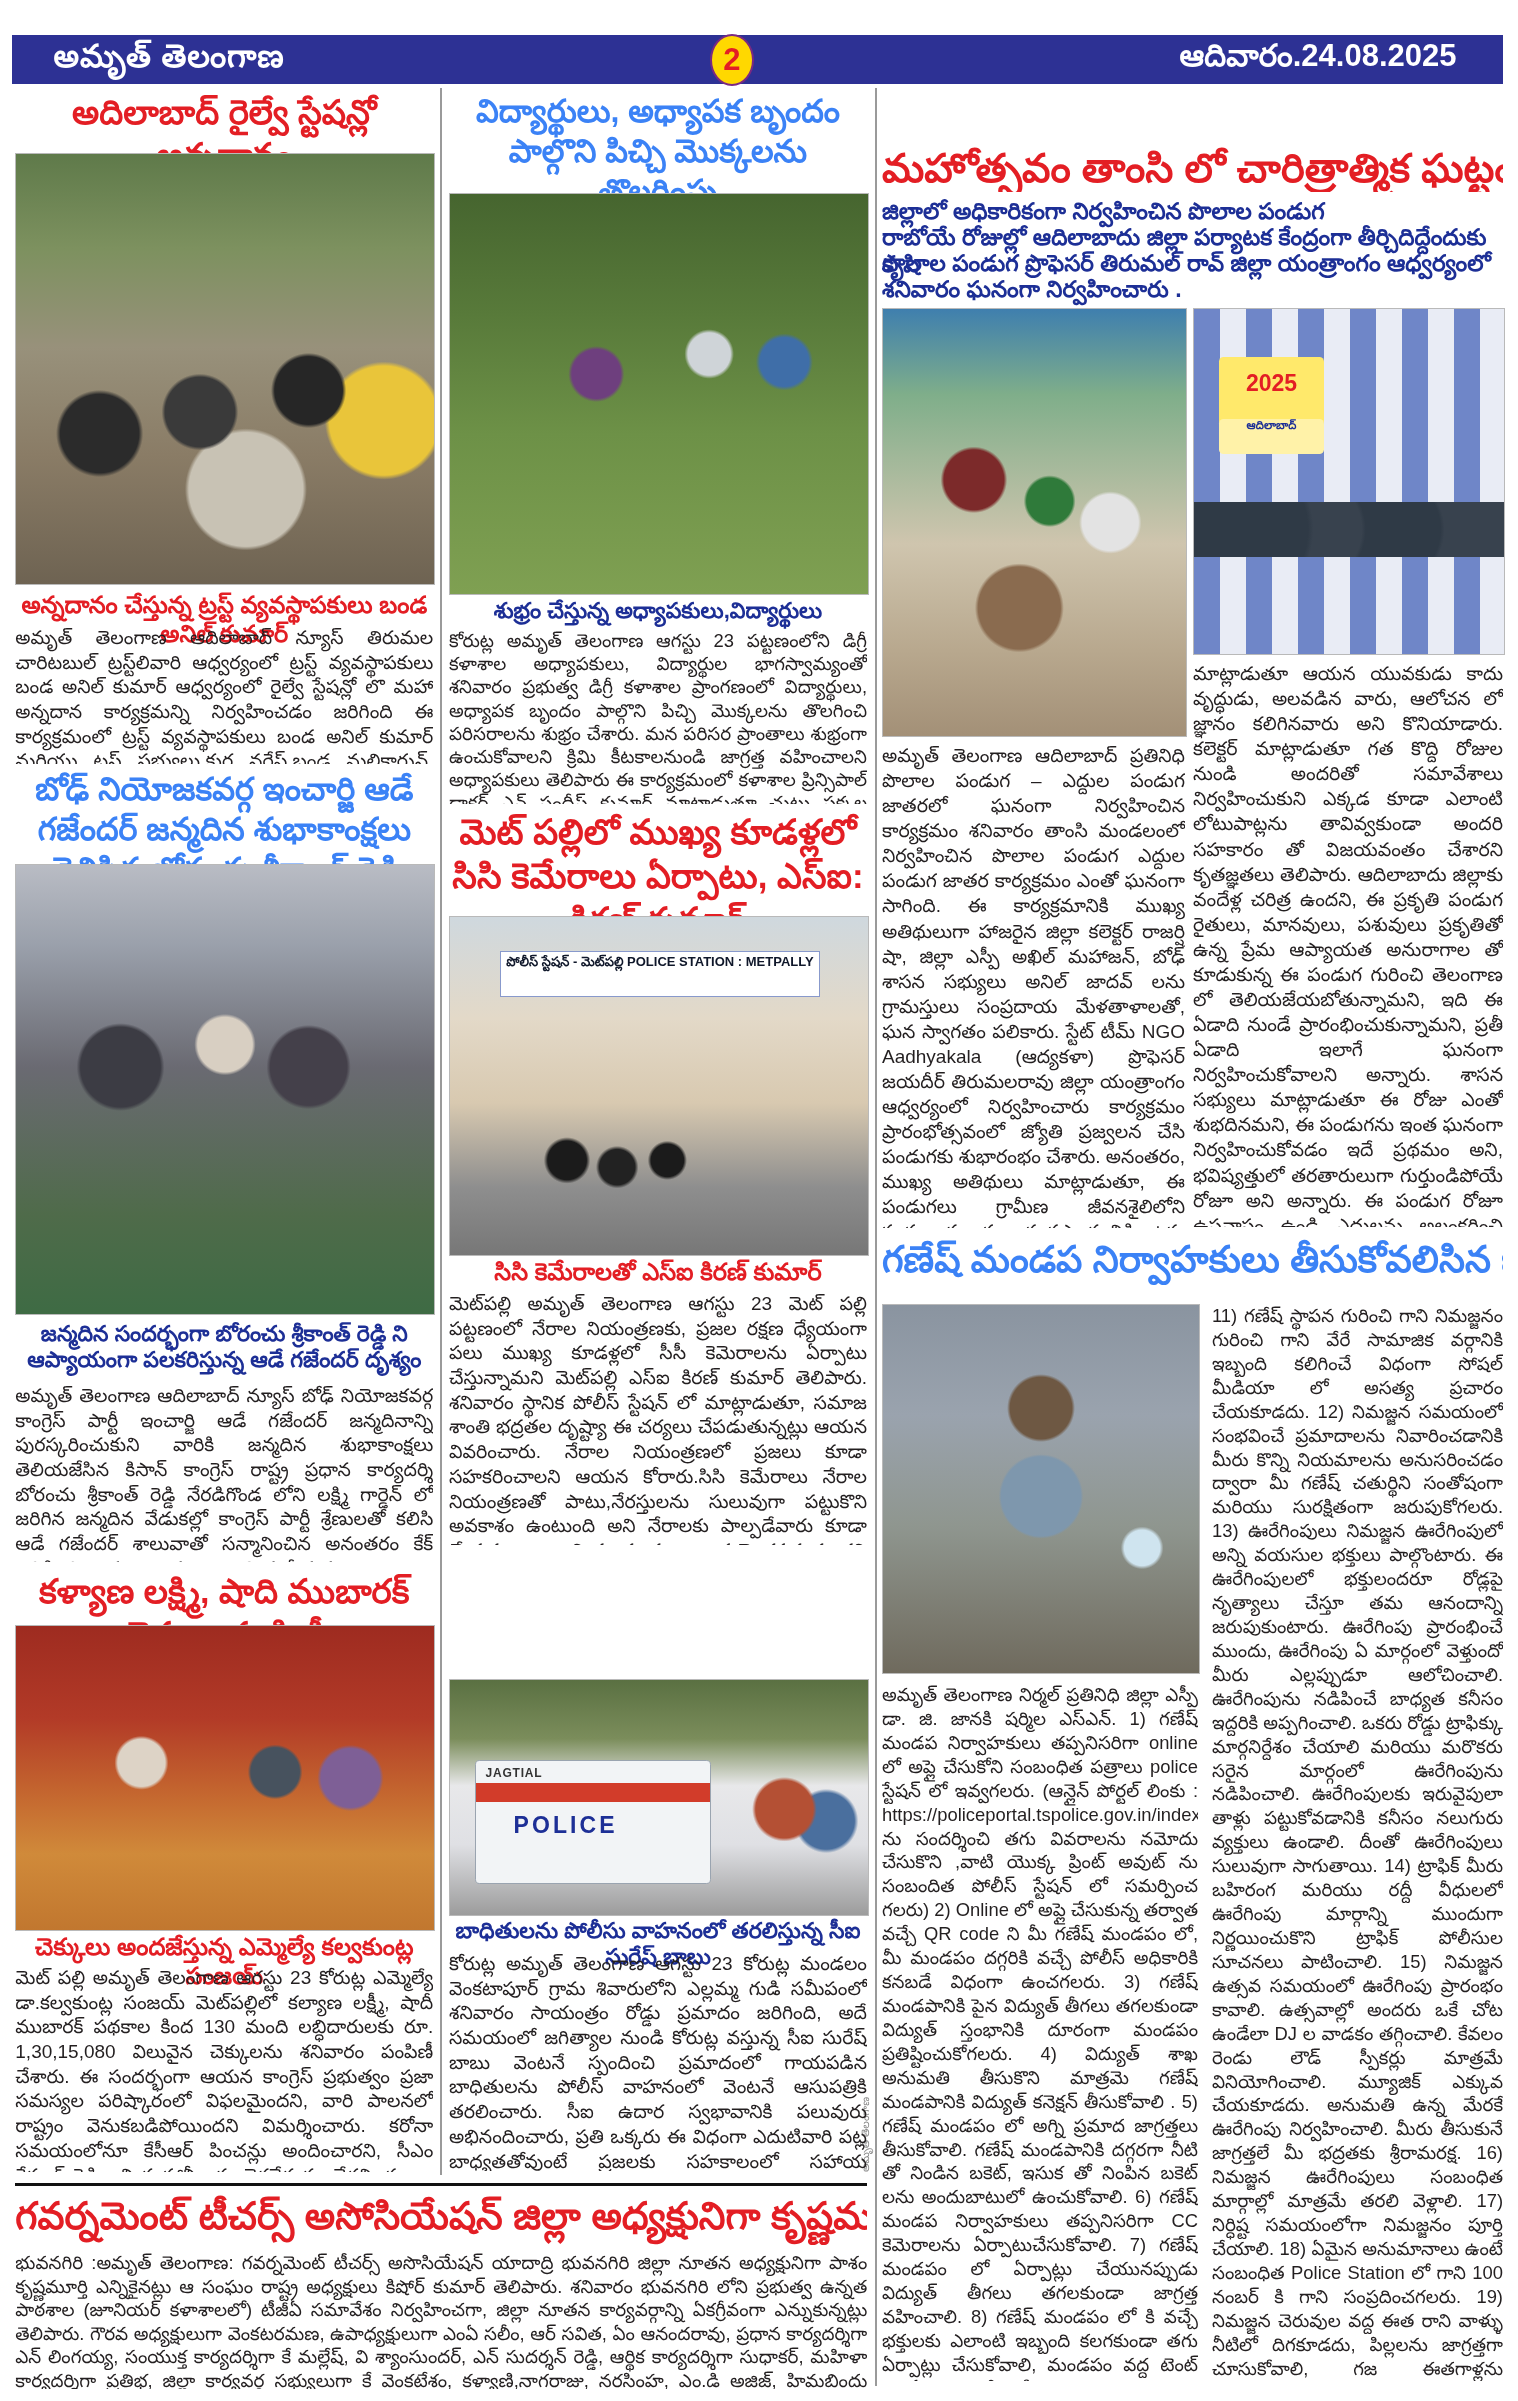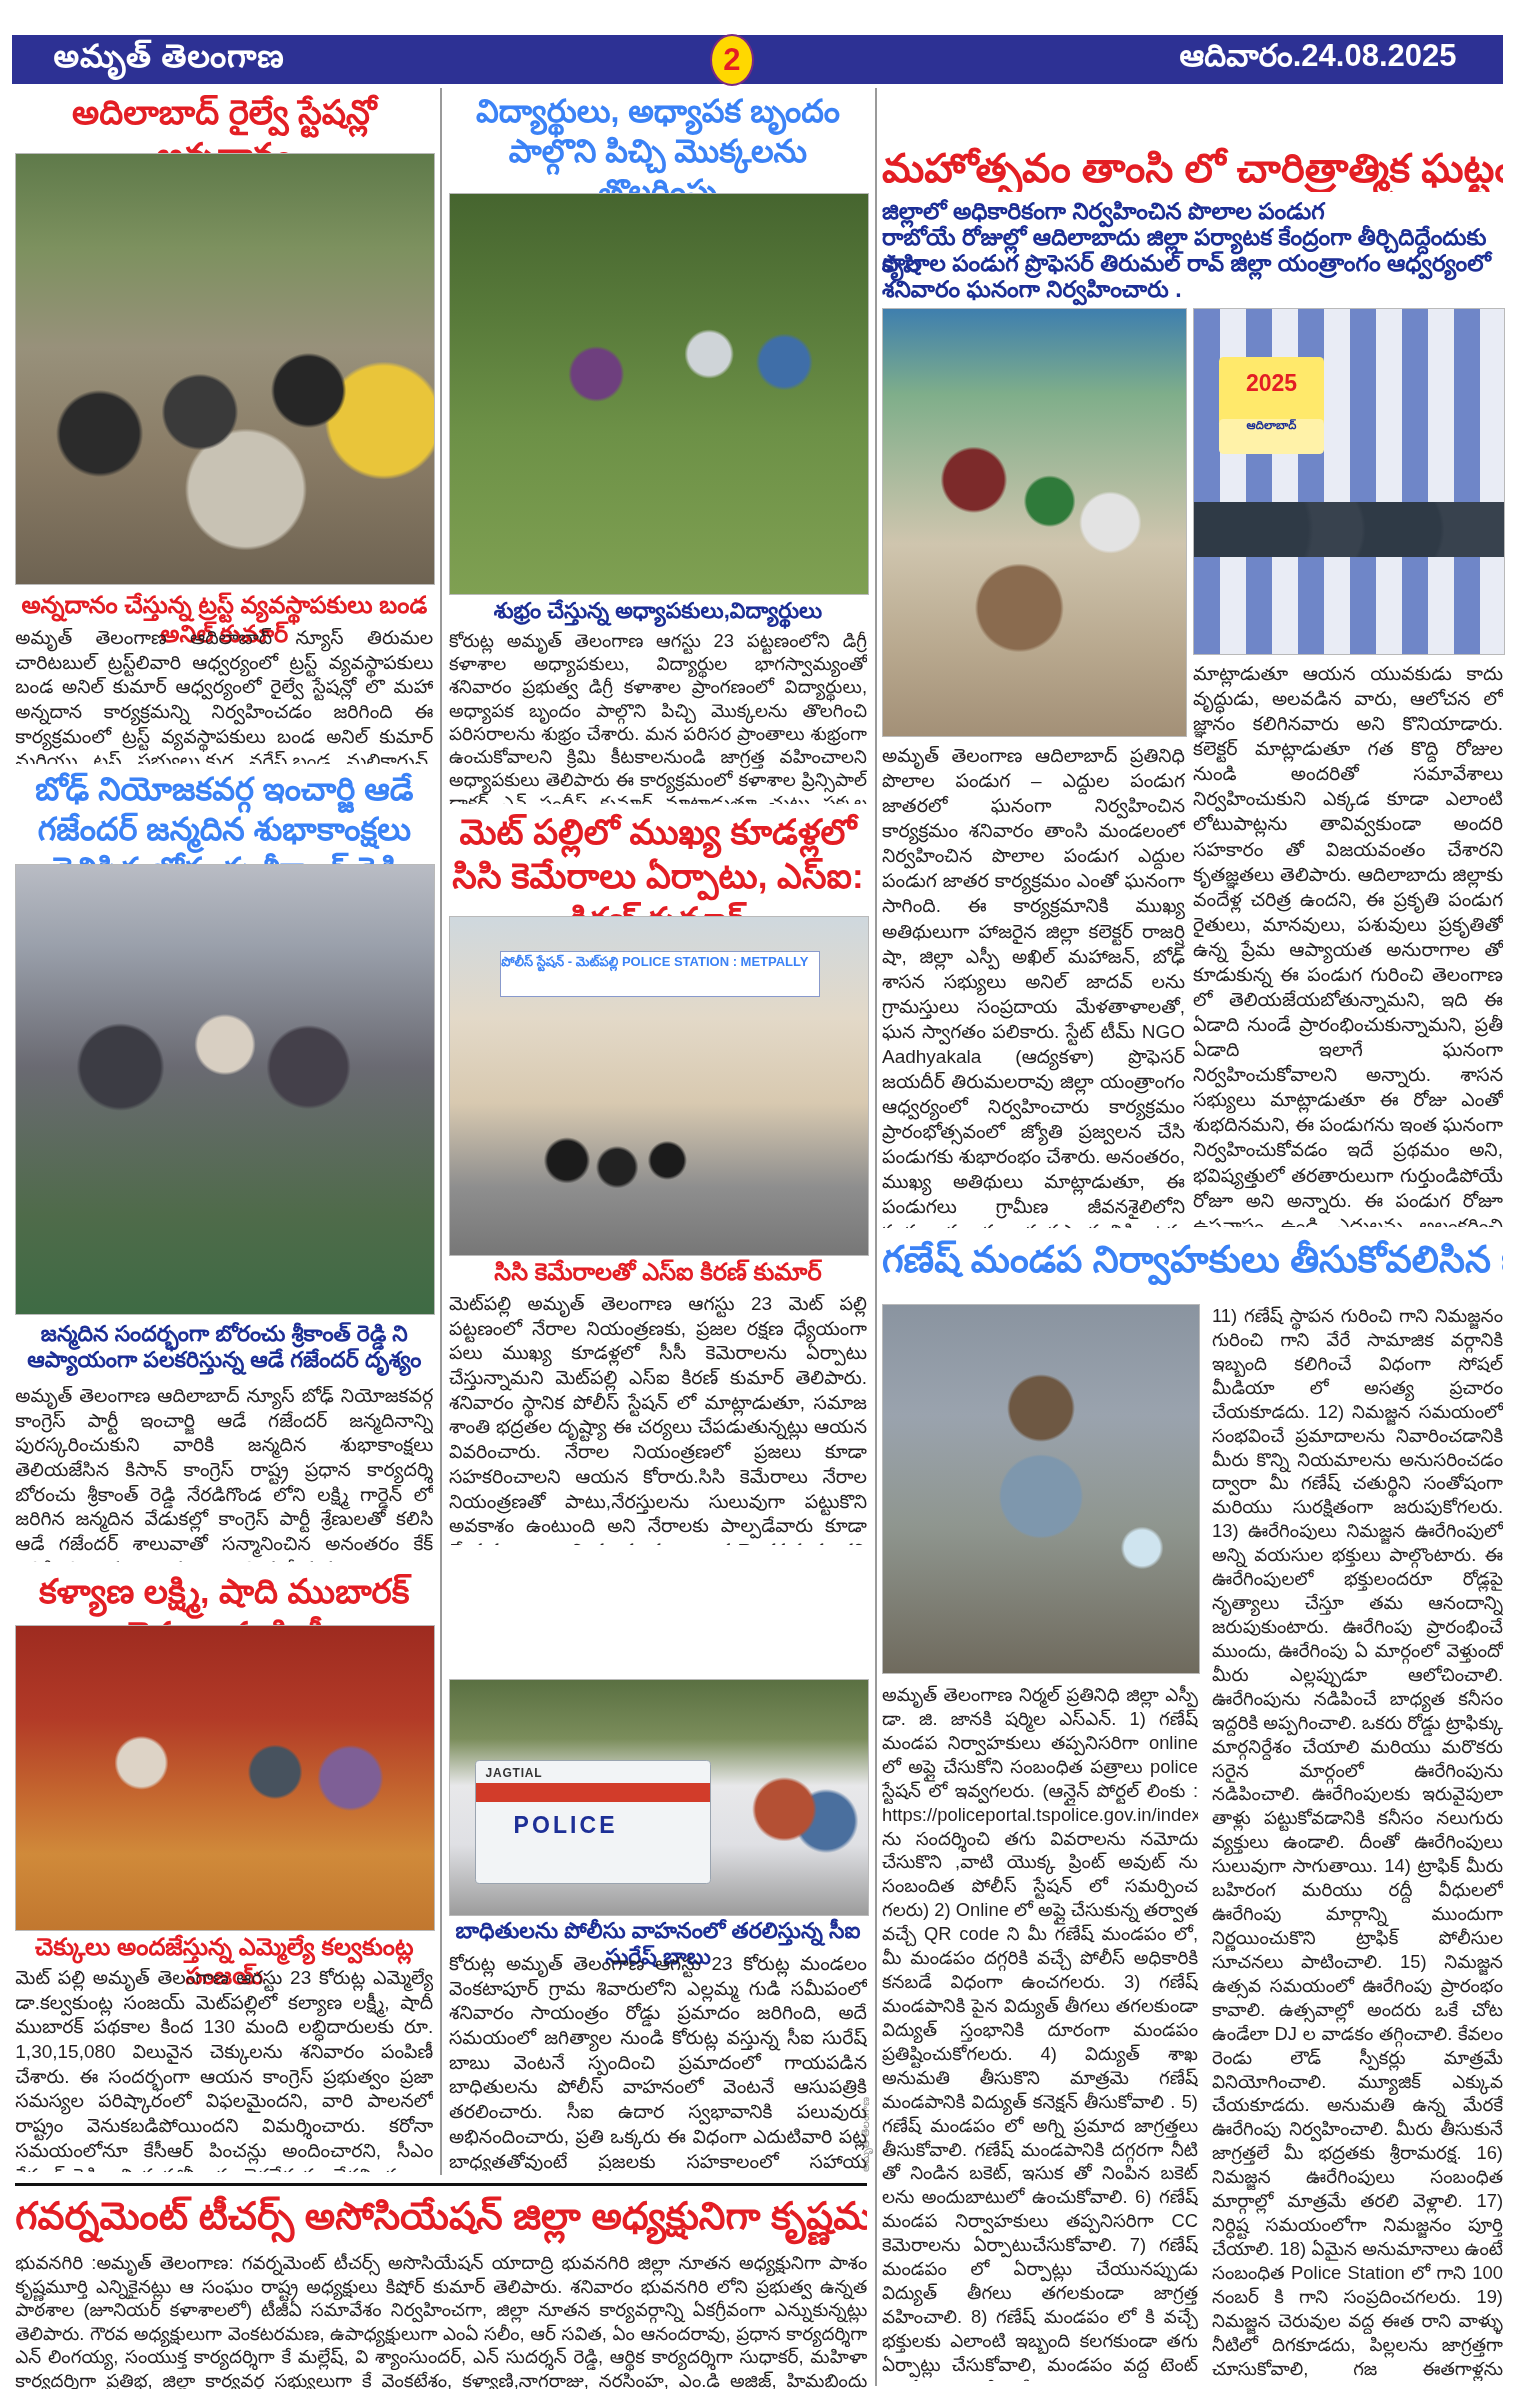--- a/index.html
+++ b/index.html
@@ -16,22 +16,22 @@
   
   .h-red{color:#e31e24;font-weight:bold;text-align:center;line-height:1.25;}
   .h-blue{color:#3b82f6;font-weight:bold;text-align:center;line-height:1.25;}
   .cap-red{color:#e31e24;font-weight:bold;text-align:center;font-size:24px;line-height:1.2;}
   .cap-blue{color:#1d2f96;font-weight:bold;text-align:center;font-size:22px;line-height:1.2;}
   .sub-blue{color:#1d2f96;font-weight:bold;text-align:left;font-size:23px;line-height:1.18;}
   .body{font-size:19px;line-height:1.3;text-align:justify;color:#231f20;overflow:hidden;}
   .photo{border:0.8px solid #b9b9b9;overflow:hidden;}
   .vrule{background:#9a9a9a;width:1.5px;}
   .hrule{background:#111111;height:3.1px;}
-  .sign{position:absolute;background:#ffffff;color:#3b82f6;font-weight:bold;
-        text-align:left;border:0.8px solid #8899cc;}
+  .sign{position:absolute;background:#ffffff;color:#0f172a;font-weight:bold;
+        text-align:center;border:0.8px solid #8899cc;}
   .van-label{position:absolute;color:#1d2f96;font-weight:bold;letter-spacing:3.1px;}
   .banner{position:absolute;background:#ffe96b;color:#e31e24;font-weight:bold;text-align:center;
           border-radius:4.6px;}
   .gutter-vert{writing-mode:vertical-rl;transform:rotate(180deg);color:#8a8a8a;font-size:10.7px;}
 </style>
 </head>
 <body>
 
 <div id="page">
 

